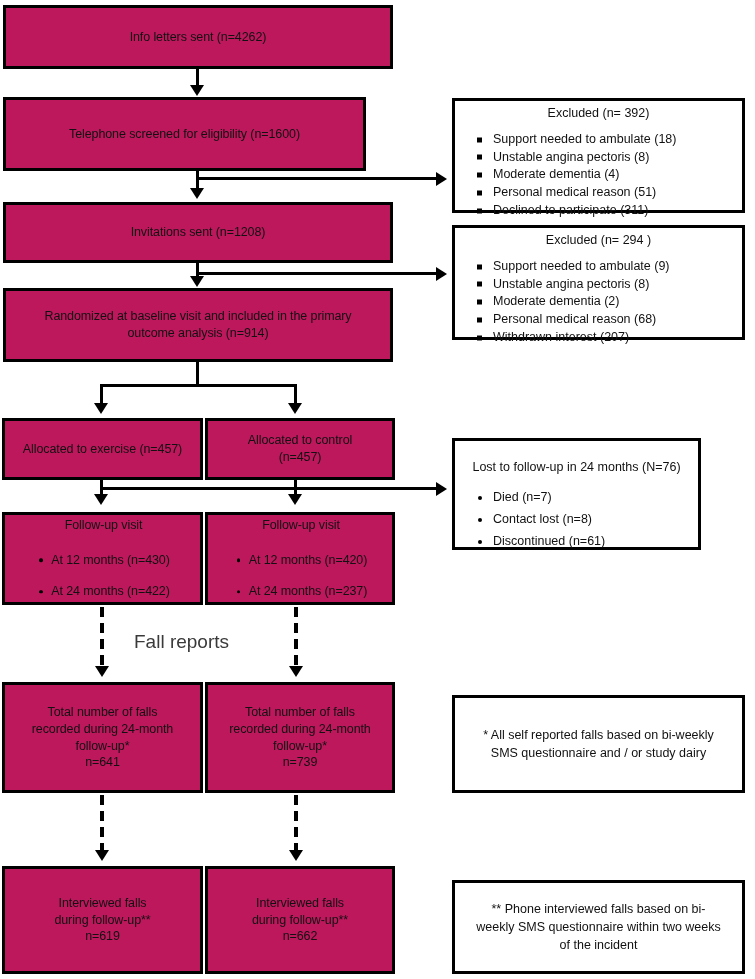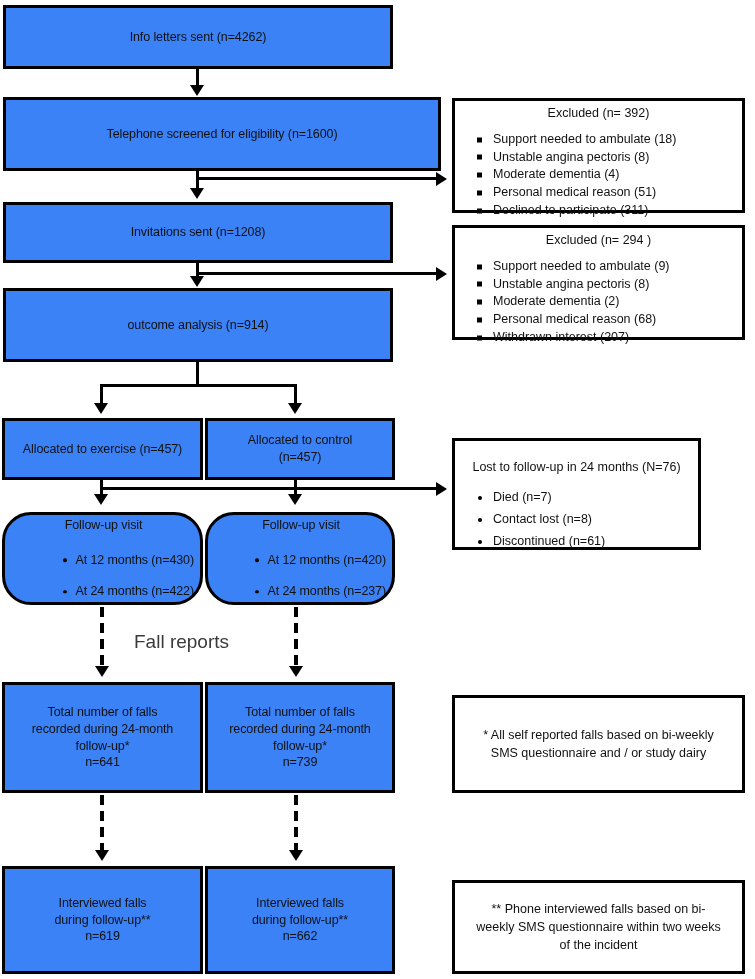--- a/index.html
+++ b/index.html
@@ -9,21 +9,21 @@
     color:#111111;
     -webkit-font-smoothing:antialiased;
   }
   #stage{position:absolute;left:0;top:0;width:755px;height:979px;}
 
   
   .box{
     position:absolute;
     box-sizing:border-box;
     border:3px solid #000000;
-    background:#3b82f6;
+    background:#be185d;
     display:flex;
     flex-direction:column;
     justify-content:center;
     align-items:center;
     text-align:center;
     font-size:12.5px;
     line-height:1.35;
     letter-spacing:-0.1px;
     padding:2px 6px;
   }
@@ -56,21 +56,21 @@
   .listbox.round li .bullet{
     width:4px;height:4px;border-radius:50%;left:7px;
   }
   .notebox{
     position:absolute;box-sizing:border-box;border:3px solid #000;background:#fff;
     font-size:12.5px;line-height:1.45;text-align:center;
     display:flex;align-items:center;justify-content:center;padding:6px 10px;
   }
 
   
-  .box.bul{align-items:flex-end;text-align:left;padding-left:8px;border-radius:29px;}
+  .box.bul{align-items:center;text-align:left;padding-left:8px;}
   .box.bul .title{width:100%;text-align:center;white-space:nowrap;}
   .box.bul ul{list-style:none;margin:3px 0 0 0;padding:0;}
   .box.bul li{position:relative;padding-left:14px;white-space:nowrap;margin-top:15px;}
   .box.bul li .bullet{position:absolute;left:2px;top:50%;transform:translateY(-50%);
     width:3.5px;height:3.5px;border-radius:50%;background:#000;}
 
   
   .vline{position:absolute;background:#000;width:3px;}
   .hline{position:absolute;background:#000;height:3px;}
   .arrow-down{
@@ -98,39 +98,40 @@
 
 <div id="stage">
 
   <div class="box" style="left:3px;top:5px;width:390px;height:64px;">
     <span class="ln">Info letters sent (n=4262)</span>
   </div>
 
   <div class="vline" style="left:196px;top:69px;height:18px;"></div>
   <div class="arrow-down" style="left:190px;top:85px;"></div>
 
-  <div class="box" style="left:3px;top:97px;width:438px;height:74px;">
+  <div class="box" style="left:3px;top:97px;width:363px;height:74px;">
     <span class="ln">Telephone screened for eligibility  (n=1600)</span>
   </div>
 
   <div class="vline" style="left:196px;top:171px;height:20px;"></div>
   <div class="arrow-down" style="left:190px;top:188px;"></div>
   <div class="hline" style="left:196px;top:177px;width:242px;"></div>
   <div class="arrow-right" style="left:436px;top:172px;"></div>
 
   <div class="box" style="left:3px;top:202px;width:390px;height:61px;">
     <span class="ln">Invitations sent (n=1208)</span>
   </div>
 
   <div class="vline" style="left:196px;top:263px;height:18px;"></div>
   <div class="arrow-down" style="left:190px;top:276px;"></div>
   <div class="hline" style="left:196px;top:272px;width:242px;"></div>
   <div class="arrow-right" style="left:436px;top:267px;"></div>
 
   <div class="box wrapok" style="left:3px;top:288px;width:390px;height:74px;">
+    <span class="ln">Randomized at baseline visit and included in the primary</span>
     <span class="ln">outcome analysis (n=914)</span>
   </div>
 
   <div class="vline" style="left:196px;top:362px;height:22px;"></div>
   <div class="hline" style="left:100px;top:384px;width:197px;"></div>
   <div class="vline" style="left:100px;top:384px;height:22px;"></div>
   <div class="arrow-down" style="left:94px;top:403px;"></div>
   <div class="vline" style="left:294px;top:384px;height:22px;"></div>
   <div class="arrow-down" style="left:288px;top:403px;"></div>
 

